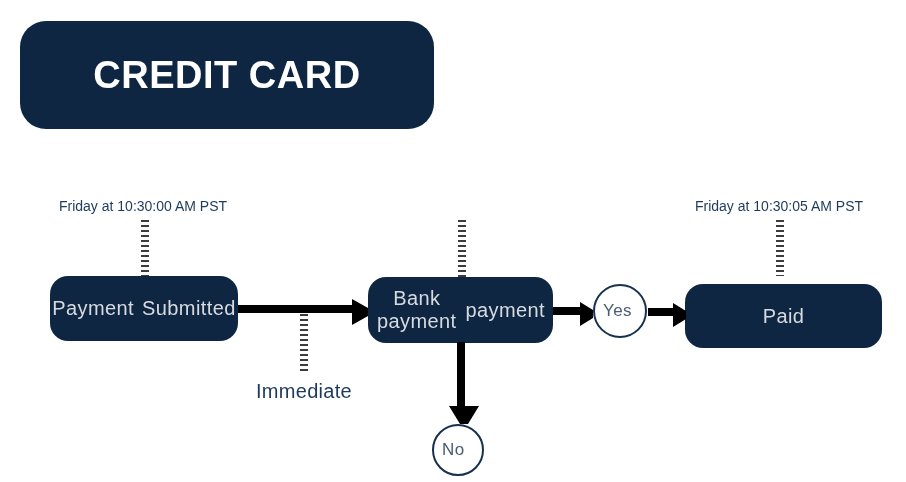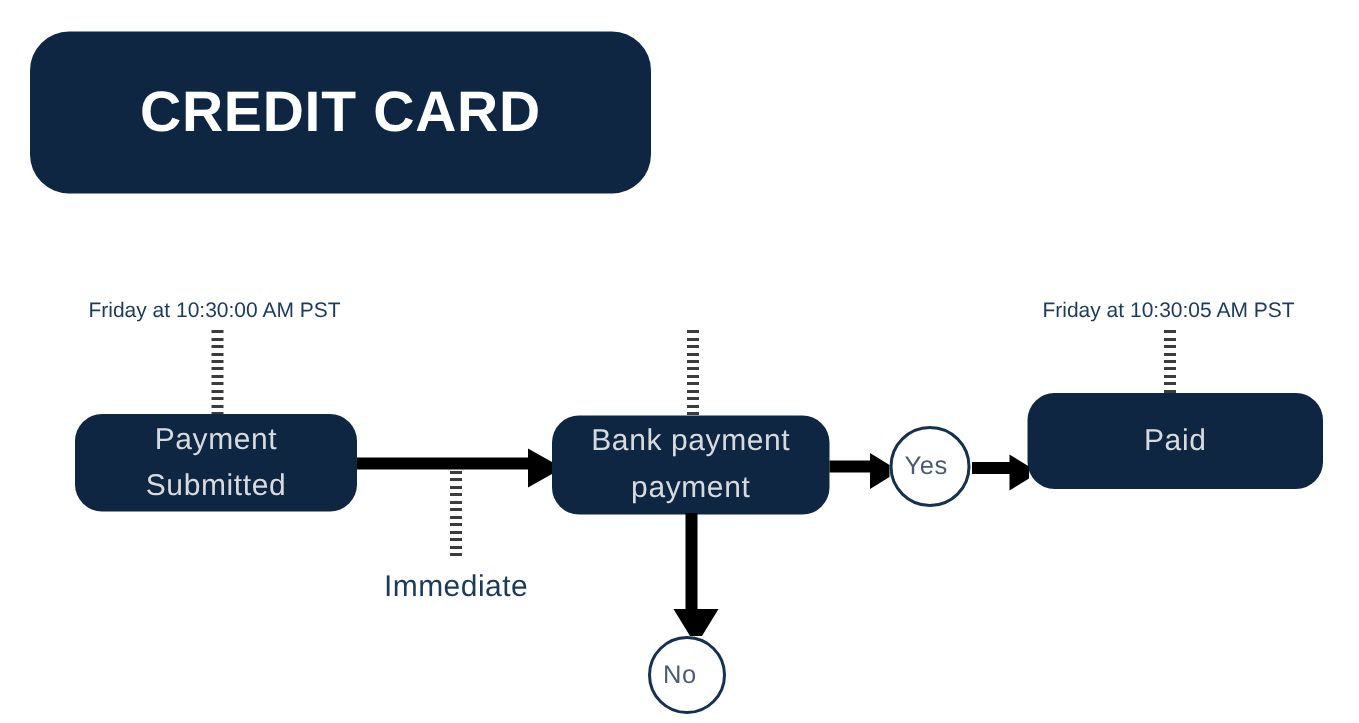--- a/index.html
+++ b/index.html
@@ -51,21 +51,21 @@
     width: 2px;
     background-image: repeating-linear-gradient(
       to bottom,
       var(--dotted) 0, var(--dotted) 2px,
       transparent 2px, transparent 5px);
   }
   .node {
     position: absolute;
     background: var(--navy);
     border-radius: 18px;
-    display: flex; flex-direction: column;
+    display: flex; flex-direction: row;
     align-items: center; justify-content: center;
     color: var(--box-text);
     font-size: 20px;
     line-height: 23px;
     letter-spacing: 0.4px;
     text-align: center;
   }
   .node-line:empty { display: none; }
   .shaft-h {
     position: absolute;
@@ -133,21 +133,21 @@
   <div class="dotted-v" style="left:768px;top:212px;height:56px"></div>
 
   <div class="node" style="left:42px;top:268px;width:188px;height:65px">
     <span class="node-line">Payment</span>
     <span class="node-line">Submitted</span>
   </div>
   <div class="node" style="left:360px;top:269px;width:185px;height:66px">
     <span class="node-line">Bank payment</span>
     <span class="node-line">payment</span>
   </div>
-  <div class="node" style="left:677px;top:254px;width:197px;height:64px">
+  <div class="node" style="left:677px;top:276px;width:197px;height:64px">
     <span class="node-line">Paid</span>
 
   </div>
 
   <div>
     <div class="shaft-h" style="left:230px;top:297px;width:116px"></div>
     <div class="head-right" style="left:344px;top:291px"></div>
   </div>
 
   <div>

